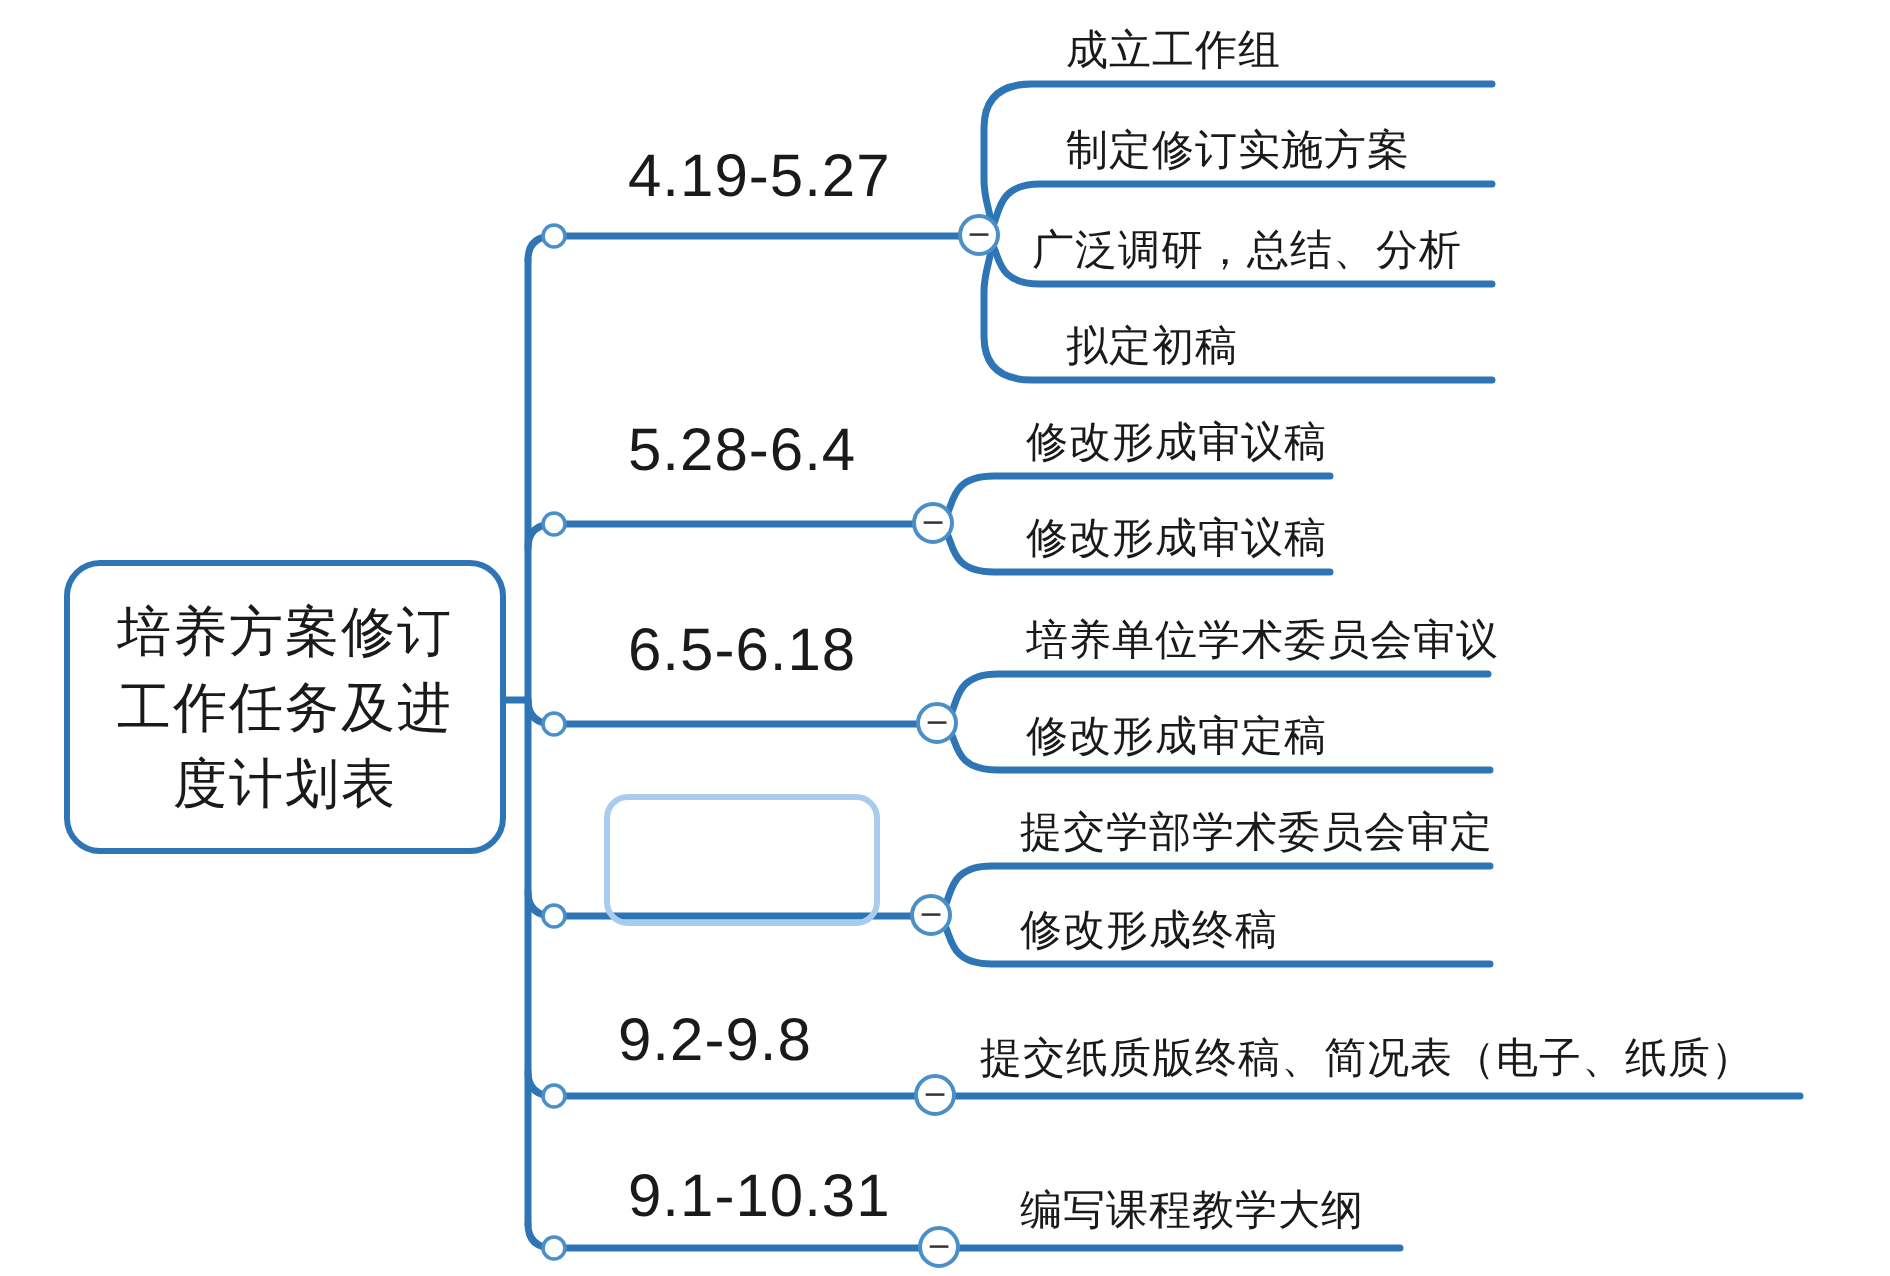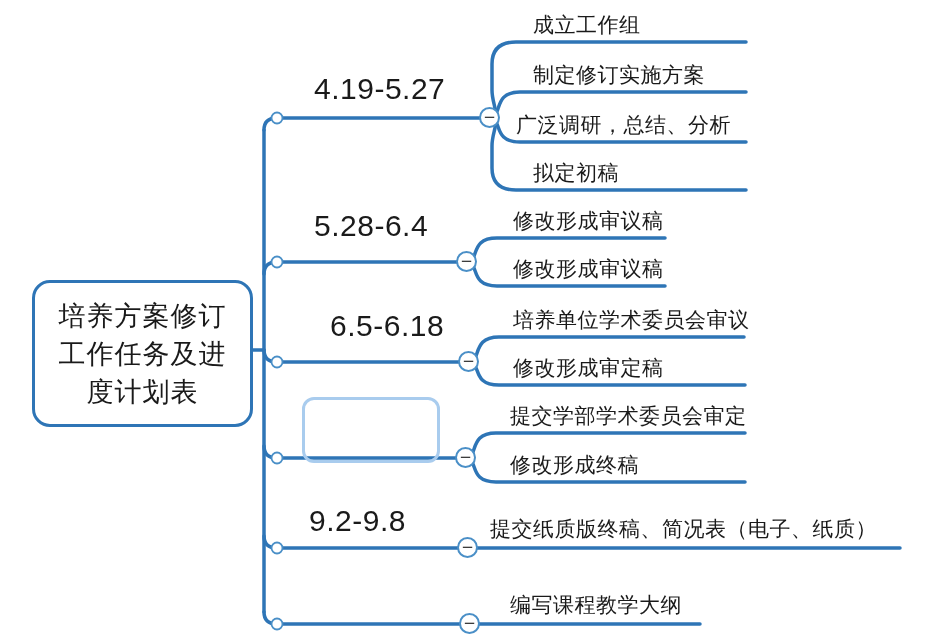--- a/index.html
+++ b/index.html
@@ -85,25 +85,26 @@
       <circle cx="277" cy="624" r="5.5"></circle>
     </g>
   </svg>
 
   <div class="root-node">
     <div class="root-label">培养方案修订工作任务及进度计划表</div>
   </div>
 
   <div class="lbl date-lbl" style="left:314px; top:72px;">4.19-5.27</div>
   <div class="lbl date-lbl" style="left:314px; top:209px;">5.28-6.4</div>
-  <div class="lbl date-lbl" style="left:314px; top:309px;margin-left:16px;">6.5-6.18</div>
+  <div class="lbl date-lbl" style="left:314px; top:309px;">6.5-6.18</div>
 
   <div class="selection-frame"></div>
 
   <div class="lbl date-lbl" style="left:309px; top:504px;">9.2-9.8</div>
+  <div class="lbl date-lbl" style="left:314px; top:582px;">9.1-10.31</div>
 
   <div class="collapse-btn" style="left:479px; top:107px;">
       <span>−</span>
     </div>
   <div class="collapse-btn" style="left:456px; top:251px;">
       <span>−</span>
     </div>
   <div class="collapse-btn" style="left:458px; top:351px;">
       <span>−</span>
     </div>

